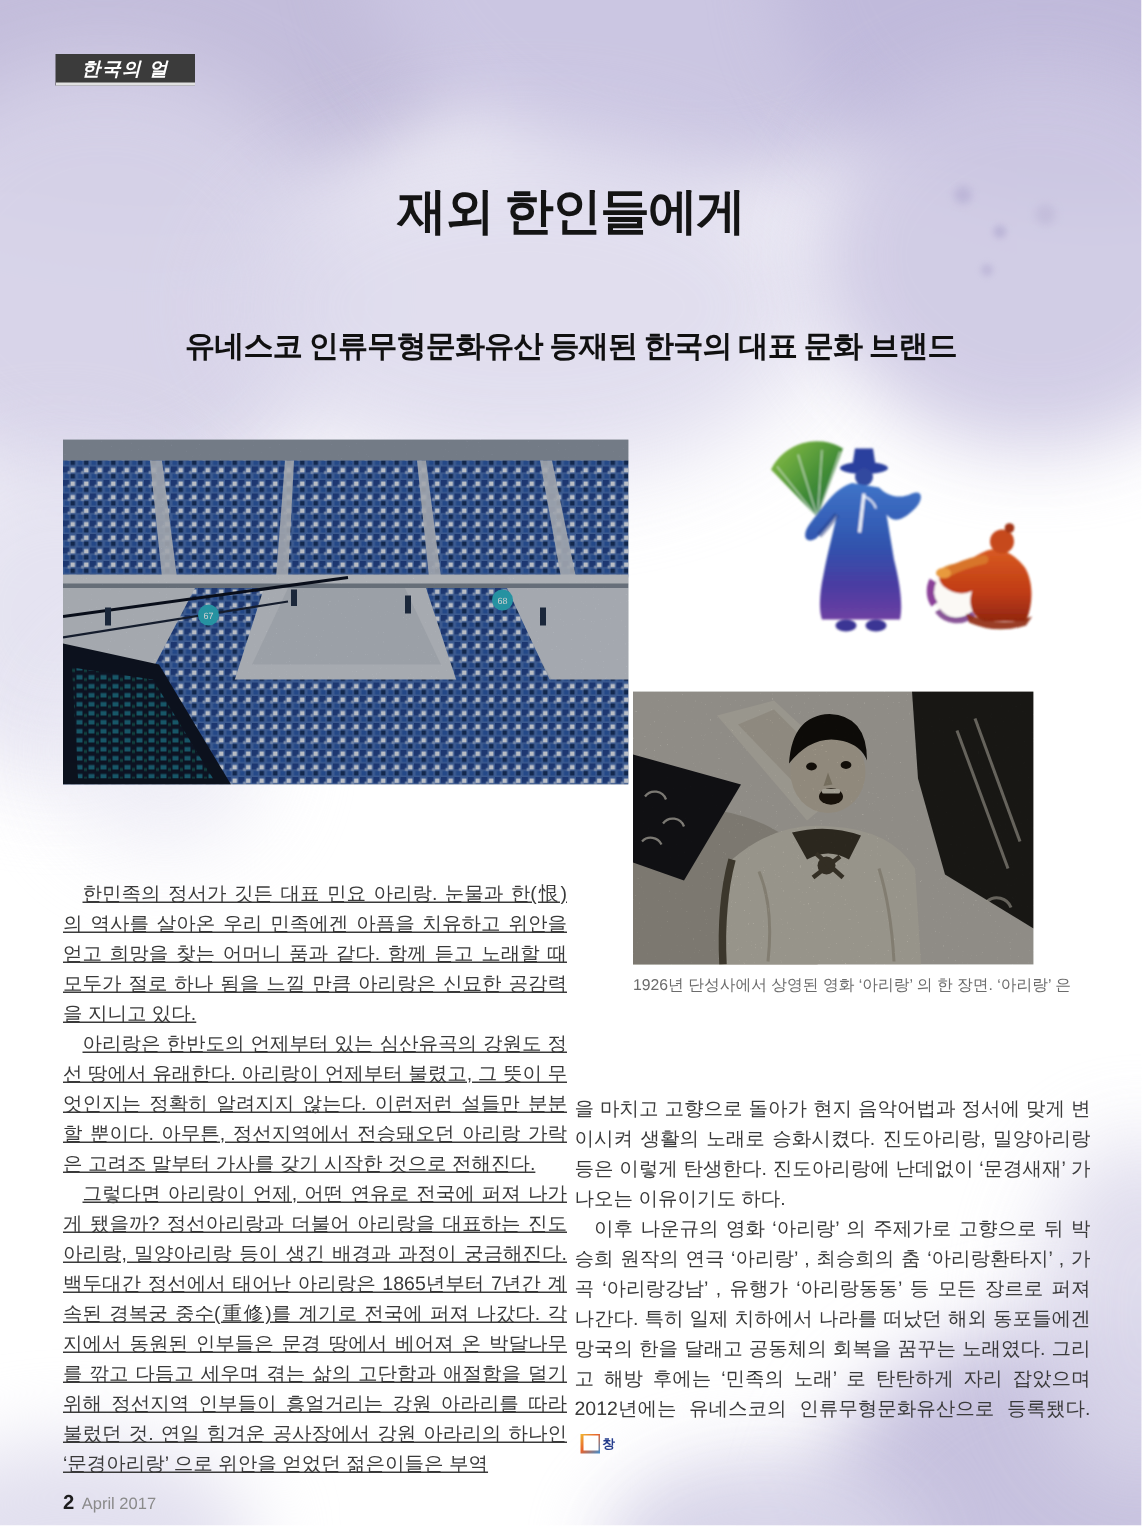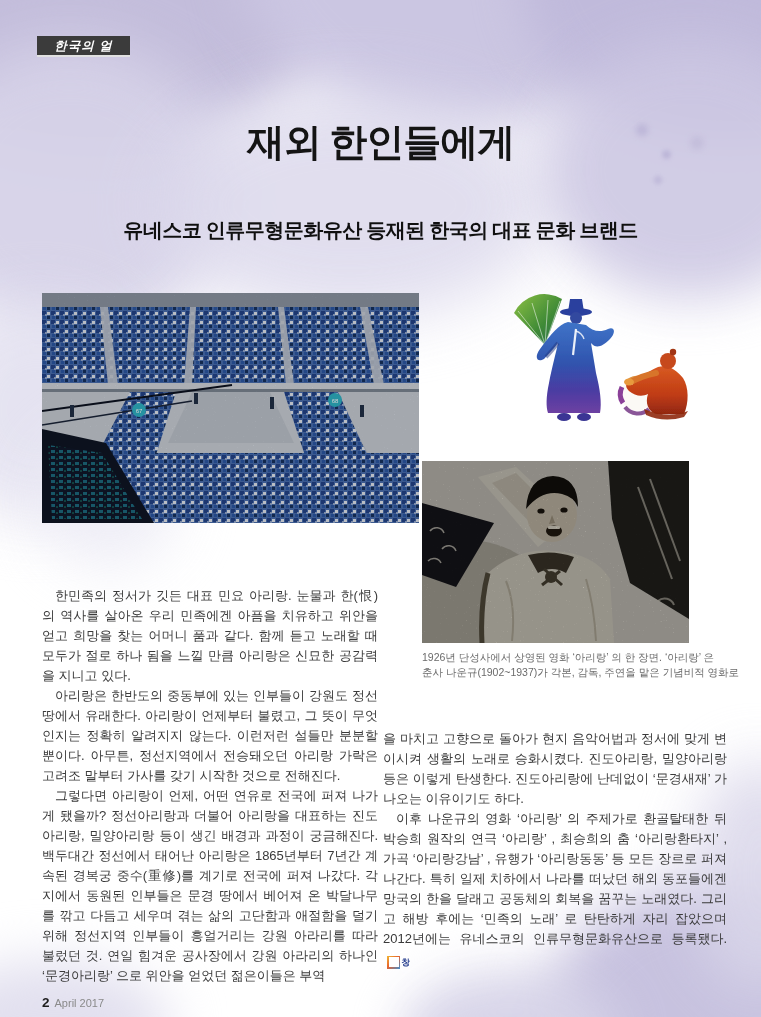--- a/index.html
+++ b/index.html
@@ -17,39 +17,39 @@
     background:#3b3b3b;color:#ffffff;font-size:12.5px;font-weight:bold;
     display:flex;align-items:center;justify-content:center;letter-spacing:1px;
     box-shadow:inset 0 -2px 0 rgba(255,255,255,.85);
     font-style:italic;
   }
   .title{
     position:absolute;left:0;top:118px;width:761px;text-align:center;
     font-family:"Liberation Serif","DejaVu Serif",serif;
     color:#141414;font-weight:700;line-height:48px;letter-spacing:-1px;
   }
-  .title .t1{font-size:38px;}
+  .title .t1{font-size:33px;}
   .title .t2{font-size:35px;}
   .subtitle{
     position:absolute;left:0;top:217px;width:761px;text-align:center;
     font-size:20px;font-weight:700;color:#101010;letter-spacing:-0.5px;font-family:Liberation Serif, serif;
   }
   .photo{position:absolute;display:block;}
   .stadium{left:42px;top:293px;}
   .illustration{left:488px;top:291px;}
   .film{left:422px;top:461px;}
   .caption{position:absolute;color:#6b6b6b;font-size:10.5px;line-height:15px;}
   .cap-stadium{left:42px;top:531px;width:520px;}
   .cap-film{left:422px;top:650px;width:305px;}
   .caption div{white-space:nowrap;}
   .col{
     position:absolute;color:#3a3a3a;font-size:13px;line-height:20px;
     text-align:justify;
   }
-  .col-left{left:42px;top:586px;width:336px;}
+  .col-left{left:42px;top:586px;width:336px;text-decoration:underline;}
   .col-right{left:383px;top:729px;width:344px;}
   .col p{margin:0;}
   .col p.indent{text-indent:13px;}
   .endmark{
     display:inline-block;width:13px;height:13px;margin-left:4px;vertical-align:-2px;
     background:linear-gradient(135deg,#f0b832 0%,#e8632c 45%,#3f8fd2 100%);
     padding:1.5px;box-sizing:border-box;
   }
   .endmark span{
     display:block;width:10px;height:10px;background:#ffffff;color:#223a8c;
@@ -241,31 +241,30 @@
         <path d="M164,118 q8,26 10,62"></path>
       </g>
       <path d="M66,112 q-8,30 -6,70" stroke="#57503f" stroke-width="5" fill="none"></path>
       <rect width="267" height="182" filter="url(#grain2)" opacity="0.3"></rect>
     </svg>
 
     <div class="caption cap-stadium">
     </div>
     <div class="caption cap-film">
       <div>1926년 단성사에서 상영된 영화 ‘아리랑’ 의 한 장면. ‘아리랑’ 은</div>
-      <div>춘사 나운규(1902~1937)가 각본, 감독, 주연을 맡은 기념비적 영화로</div>
     </div>
 
     <div class="col col-left">
       <p class="indent">한민족의 정서가 깃든 대표 민요 아리랑. 눈물과 한(恨)의 역사를 살아온 우리 민족에겐 아픔을 치유하고 위안을 얻고 희망을 찾는 어머니 품과 같다. 함께 듣고 노래할 때 모두가 절로 하나 됨을 느낄 만큼 아리랑은 신묘한 공감력을 지니고 있다.</p>
-      <p class="indent">아리랑은 한반도의 중동부에 있는 인부들이 강원도 정선 땅에서 유래한다. 아리랑이 언제부터 불렸고, 그 뜻이 무엇인지는 정확히 알려지지 않는다. 이런저런 설들만 분분할 뿐이다. 아무튼, 정선지역에서 전승돼오던 아리랑 가락은 고려조 말부터 가사를 갖기 시작한 것으로 전해진다.</p>
+      <p class="indent">아리랑은 한반도의 언제부터 있는 심산유곡의 강원도 정선 땅에서 유래한다. 아리랑이 언제부터 불렸고, 그 뜻이 무엇인지는 정확히 알려지지 않는다. 이런저런 설들만 분분할 뿐이다. 아무튼, 정선지역에서 전승돼오던 아리랑 가락은 고려조 말부터 가사를 갖기 시작한 것으로 전해진다.</p>
       <p class="indent">그렇다면 아리랑이 언제, 어떤 연유로 전국에 퍼져 나가게 됐을까? 정선아리랑과 더불어 아리랑을 대표하는 진도아리랑, 밀양아리랑 등이 생긴 배경과 과정이 궁금해진다. 백두대간 정선에서 태어난 아리랑은 1865년부터 7년간 계속된 경복궁 중수(重修)를 계기로 전국에 퍼져 나갔다. 각지에서 동원된 인부들은 문경 땅에서 베어져 온 박달나무를 깎고 다듬고 세우며 겪는 삶의 고단함과 애절함을 덜기 위해 정선지역 인부들이 흥얼거리는 강원 아라리를 따라 불렀던 것. 연일 힘겨운 공사장에서 강원 아라리의 하나인 ‘문경아리랑’ 으로 위안을 얻었던 젊은이들은 부역</p>
     </div>
     <div class="col col-right">
       <p>을 마치고 고향으로 돌아가 현지 음악어법과 정서에 맞게 변이시켜 생활의 노래로 승화시켰다. 진도아리랑, 밀양아리랑 등은 이렇게 탄생한다. 진도아리랑에 난데없이 ‘문경새재’ 가 나오는 이유이기도 하다.</p>
-      <p class="indent"><span>이후 나운규의 영화 ‘아리랑’ 의 주제가로 환골탈태한 뒤 박승희 원작의 연극 ‘아리랑’ , 최승희의 춤 ‘아리랑환타지’ , 가곡 ‘아리랑강남’ , 유행가 ‘아리랑동동’ 등 모든 장르로 퍼져 나간다. 특히 일제 치하에서 나라를 떠났던 해외 동포들에겐 망국의 한을 달래고 공동체의 회복을 꿈꾸는 노래였다. 그리고 해방 후에는 ‘민족의 노래’ 로 탄탄하게 자리 잡았으며 2012년에는 유네스코의 인류무형문화유산으로 등록됐다.</span><span class="endmark"><span>창</span></span></p>
+      <p class="indent"><span>이후 나운규의 영화 ‘아리랑’ 의 주제가로 고향으로 뒤 박승희 원작의 연극 ‘아리랑’ , 최승희의 춤 ‘아리랑환타지’ , 가곡 ‘아리랑강남’ , 유행가 ‘아리랑동동’ 등 모든 장르로 퍼져 나간다. 특히 일제 치하에서 나라를 떠났던 해외 동포들에겐 망국의 한을 달래고 공동체의 회복을 꿈꾸는 노래였다. 그리고 해방 후에는 ‘민족의 노래’ 로 탄탄하게 자리 잡았으며 2012년에는 유네스코의 인류무형문화유산으로 등록됐다.</span><span class="endmark"><span>창</span></span></p>
     </div>
 
     <div class="footer">
       <span class="pn">2</span><span class="iss">April 2017</span>
     </div>
 
   </div>
 </div>
 
 </body></html>

